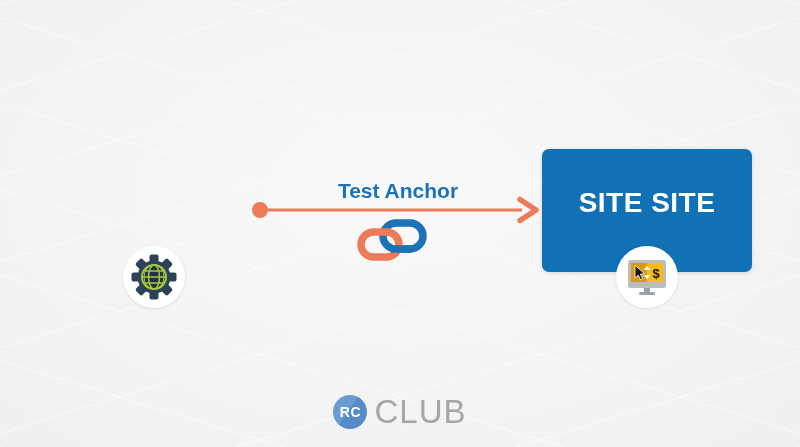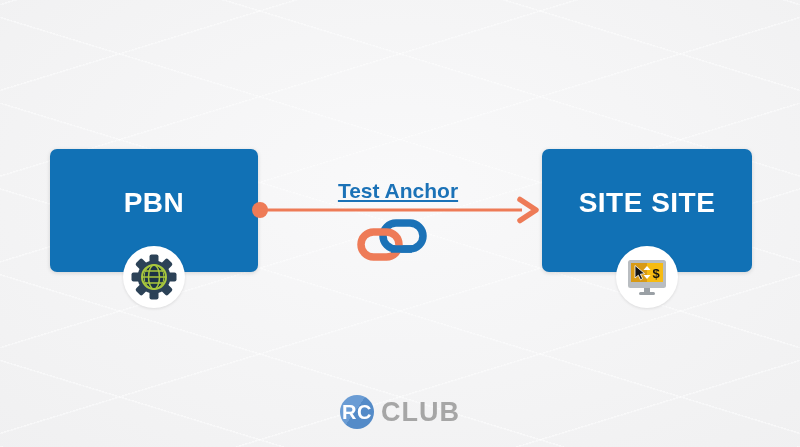--- a/index.html
+++ b/index.html
@@ -29,47 +29,44 @@
   }
   .badge {
     position:absolute; width:62px; height:62px; border-radius:50%;
     background:#ffffff; box-shadow:0 1px 3px rgba(0,0,0,.10);
     display:flex; align-items:center; justify-content:center; top:246px;
   }
   .badge-pbn  { left:123px; }
   .badge-test { left:616px; }
   .connector-label {
     position:absolute; left:298px; top:179px; width:200px; text-align:center;
-    color:#1b72b7; font-weight:bold; font-size:21px;text-decoration:underline;
+    color:#1b72b7; font-weight:bold; font-size:21px;
   }
   .arrow-svg { position:absolute; left:248px; top:196px; }
   .chain-svg { position:absolute; left:355px; top:218px; }
   .logo {
     position:absolute; left:0; right:0; top:393px; height:38px;
     display:flex; align-items:center; justify-content:center; gap:7px;
   }
   .logo-circle {
     width:34px; height:34px; border-radius:50%; background:#548bc8;
-    color:#ffffff; font-weight:bold; font-size:20px; letter-spacing:.5px;
+    color:#ffffff; font-weight:bold; font-size:14px; letter-spacing:.5px;
     display:flex; align-items:center; justify-content:center;
     background-image: linear-gradient(125deg, #6a9cd4 0 46%, #548bc8 46% 100%);
   }
   .logo-word1 { position:relative; color:#3f7dbf; font-weight:bold; font-size:27px; letter-spacing:1px; }
-  .logo-word2 { color:#a6a6a6; font-weight:bold; font-size:27px; letter-spacing:1px; }
+  .logo-word2 { color:#a6a6a6; font-weight:normal; font-size:33px; letter-spacing:1px; }
   .logo-arrow { position:absolute; left:58%; top:-10px; pointer-events:none; }
 </style>
 </head>
 <body>
 
 <div class="stage">
   <div class="lattice"></div>
 
-  <div class="node node-pbn">
-    <span class="node-label">PBN</span>
-  </div>
   <div class="badge badge-pbn">
     <svg width="46" height="46" viewBox="0 0 46 46">
       <g fill="#2c4257">
         <g transform="translate(23,23)">
           <rect x="-4.5" y="-22.5" width="9" height="45" rx="2"></rect>
           <rect x="-4.5" y="-22.5" width="9" height="45" rx="2" transform="rotate(45)"></rect>
           <rect x="-4.5" y="-22.5" width="9" height="45" rx="2" transform="rotate(90)"></rect>
           <rect x="-4.5" y="-22.5" width="9" height="45" rx="2" transform="rotate(135)"></rect>
           <circle cx="0" cy="0" r="16.5"></circle>
         </g>

